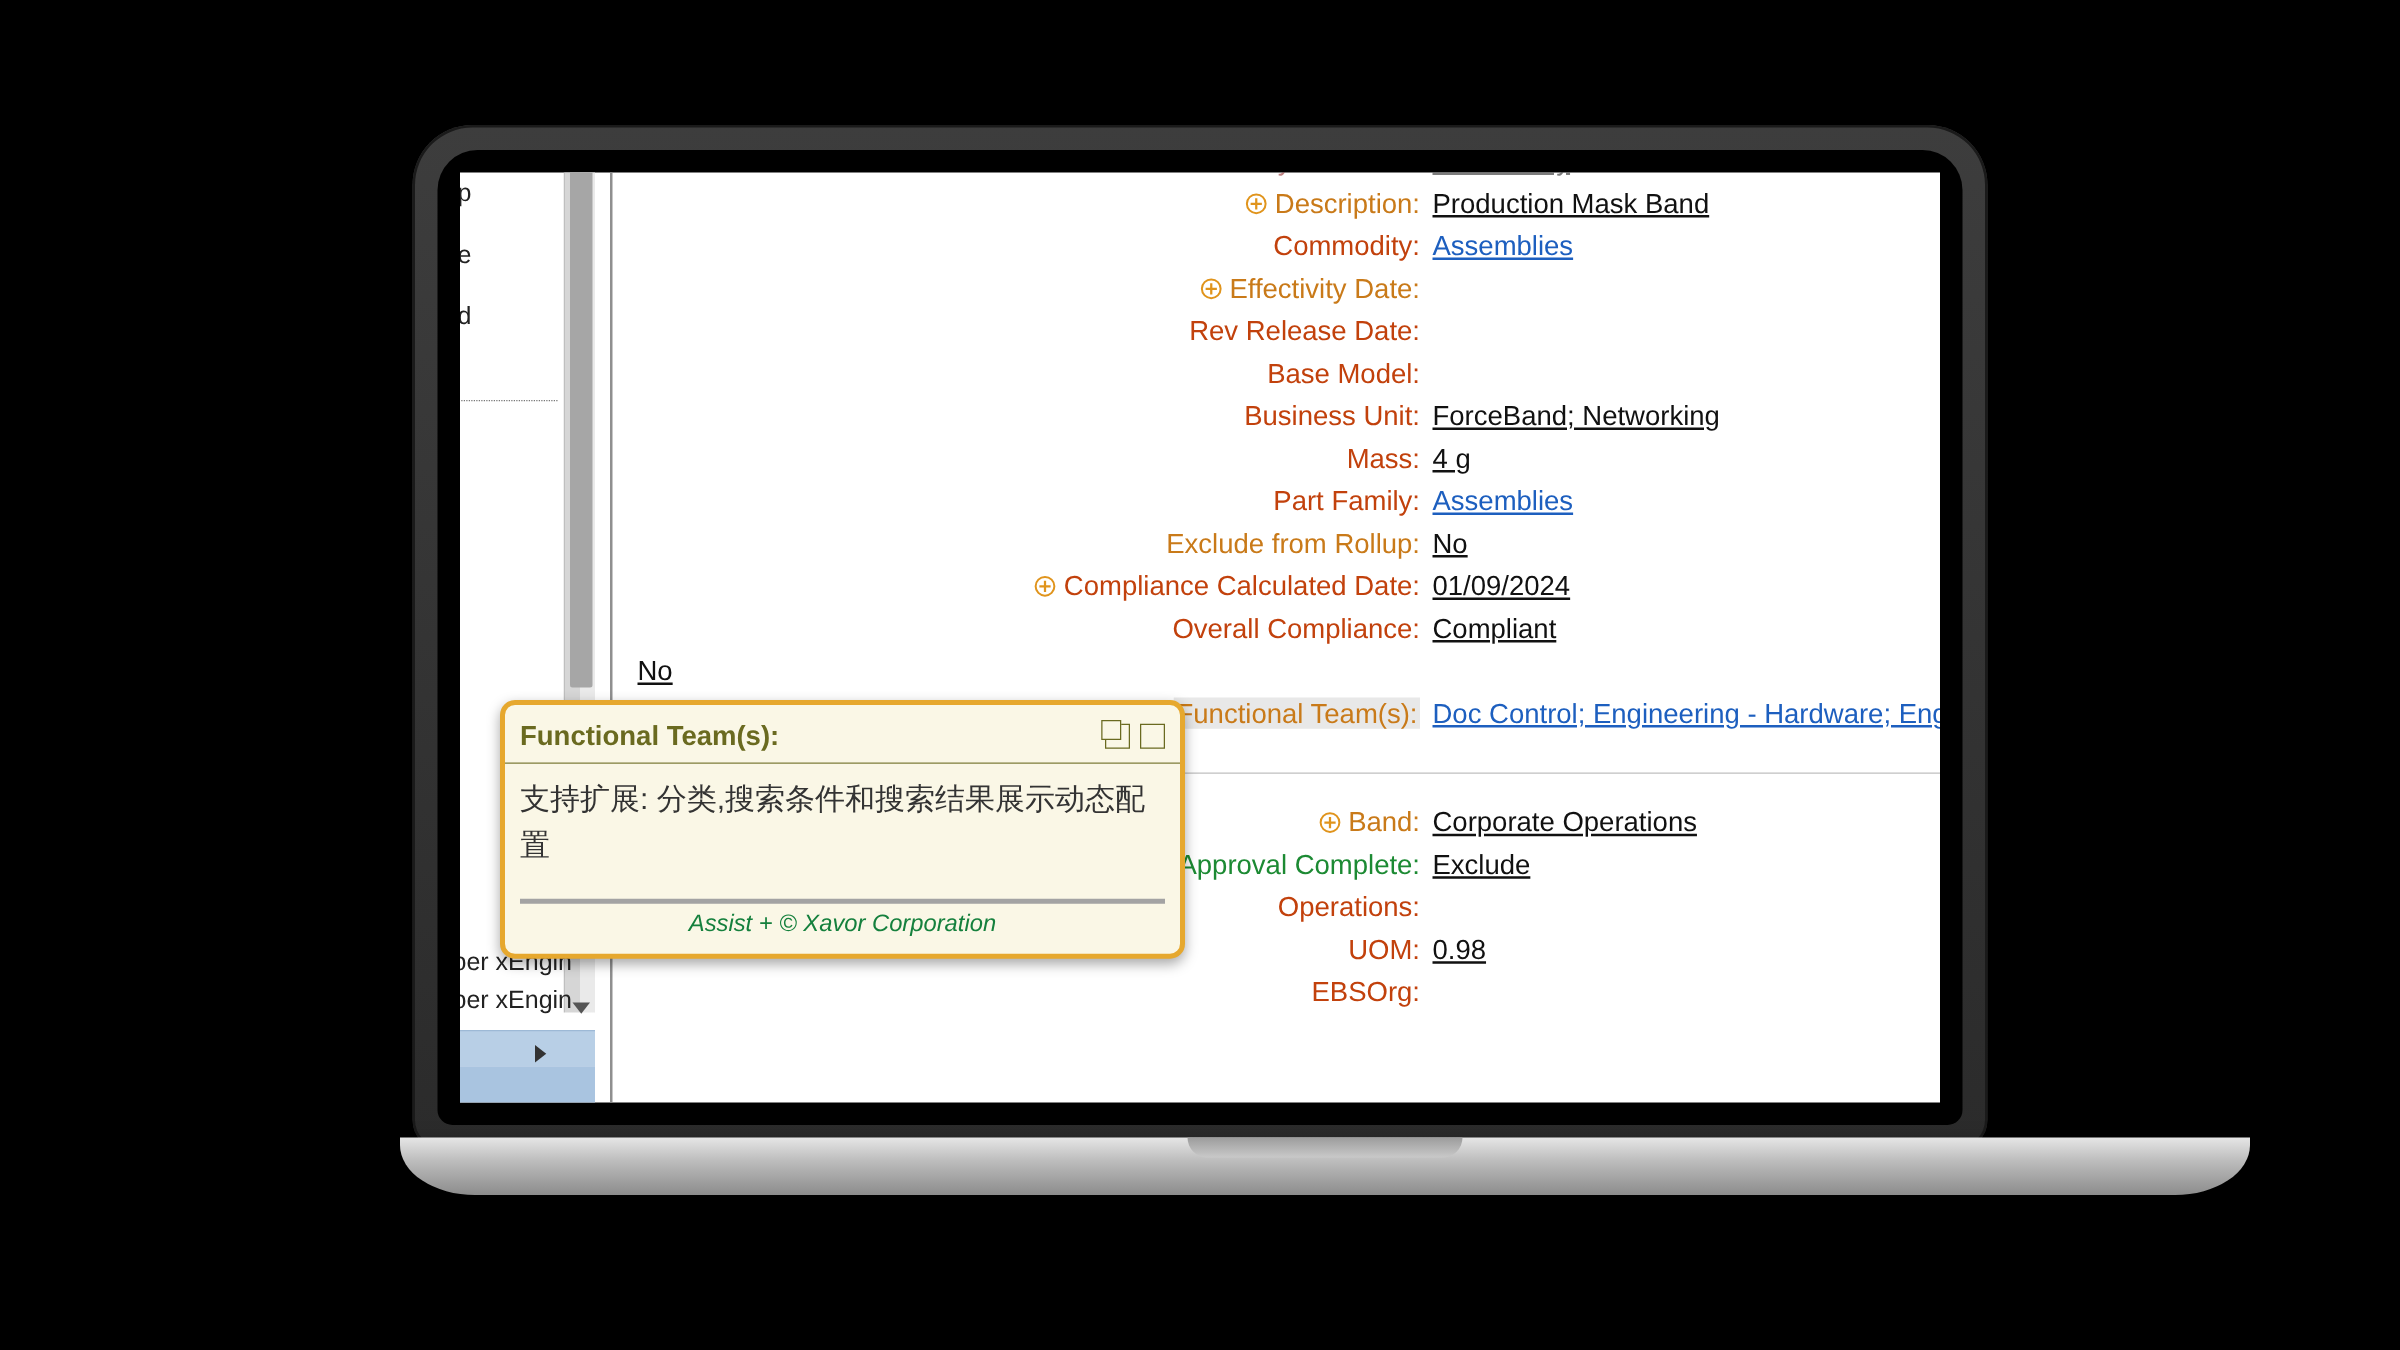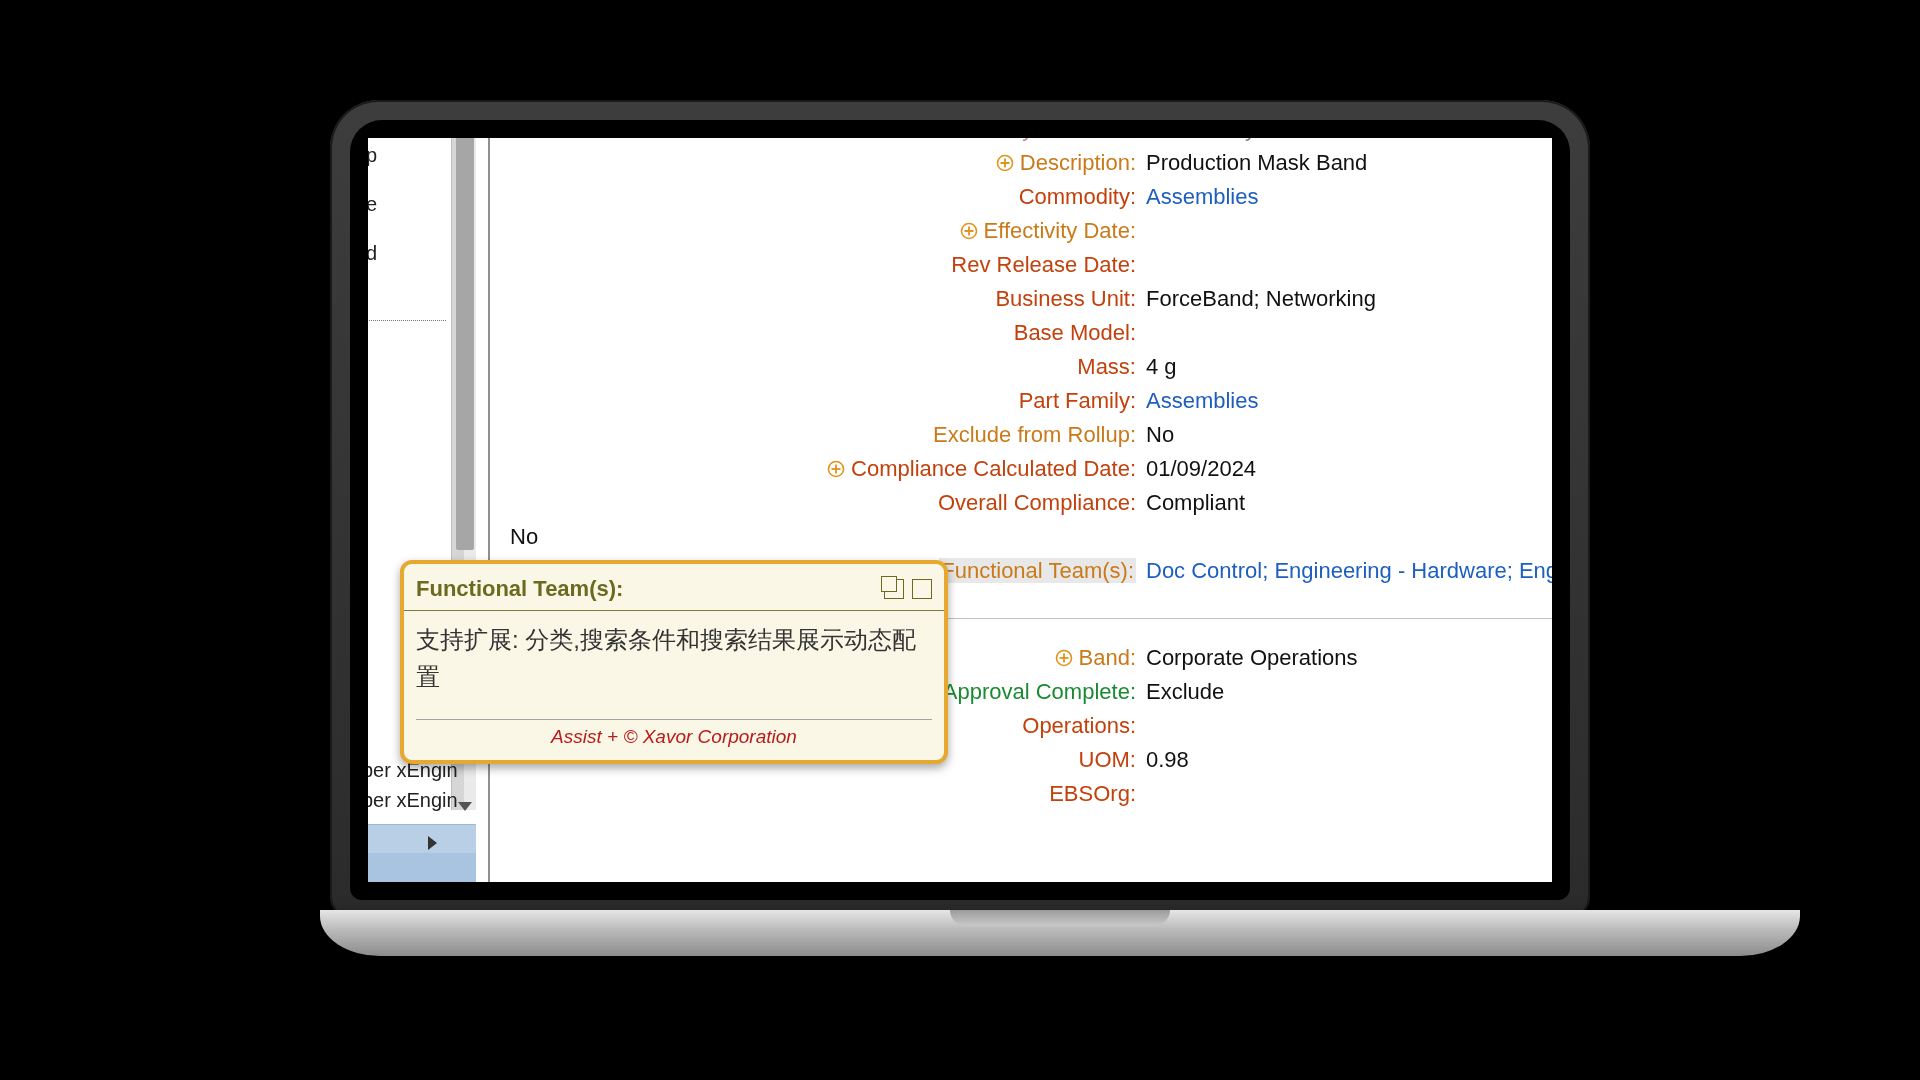--- a/index.html
+++ b/index.html
@@ -178,20 +178,21 @@
   .row .label .plus {
     display: inline-flex;
     margin-right: 6px;
     vertical-align: -2px;
   }
   .row .value {
     flex: 1;
     padding-left: 4px;
     white-space: nowrap;
     overflow: hidden;
+    text-decoration: underline;
   }
 
   
   .c-maroon  { color: #8a1a1a; }
   .c-orange  { color: #c97a19; }
   .c-grey    { color: #c2410c; }
   .c-green   { color: #1c8a33; }
   .c-link    { color: #1d5fbf; }
   .c-funcsel { background: #e8e8e8; padding: 0 2px; }
 
@@ -238,24 +239,24 @@
     content:"";position:absolute;left:-4px;top:-4px;width:14px;height:14px;border:1px solid #6a6a20;background:#faf7e6;
   }
   .tooltip .tt-body {
     padding: 10px 12px 6px 12px;
     color: #333;
     font-size: 24px;
   }
   .tooltip .tt-foot {
     text-align: center;
     font-style: italic;
-    color: #b91c1c;
+    color: #15803d;
     font-size: 19px;
     padding: 2px 0 8px 0;
-    border-top: 1px solid #a3a3a3;
+    border-top: 4px solid #a3a3a3;
     margin: 18px 12px 0 12px;
   }
 
   
   .row.cutoff .label, .row.cutoff .value { opacity:.55; }
 </style>
 </head>
 <body>
 
 <div class="laptop">
@@ -318,26 +319,26 @@
                       <line x1="4.5" y1="9" x2="13.5" y2="9" stroke="#e0941c" stroke-width="1.8"></line>
                     </svg>
                   </span><span>Effectivity Date:</span></div>
                 <div class="value"></div>
               </div>
               <div class="row">
                 <div class="label c-grey"><span>Rev Release Date:</span></div>
                 <div class="value"></div>
               </div>
               <div class="row">
+                <div class="label c-grey"><span>Base Model:</span></div>
+                <div class="value"></div>
+              </div>
+              <div class="row">
                 <div class="label c-grey"><span>Business Unit:</span></div>
                 <div class="value">ForceBand; Networking</div>
-              </div>
-              <div class="row">
-                <div class="label c-grey"><span>Base Model:</span></div>
-                <div class="value"></div>
               </div>
               <div class="row">
                 <div class="label c-grey"><span>Mass:</span></div>
                 <div class="value">4 g</div>
               </div>
               <div class="row">
                 <div class="label c-grey"><span>Part Family:</span></div>
                 <div class="value c-link">Assemblies</div>
               </div>
               <div class="row">

